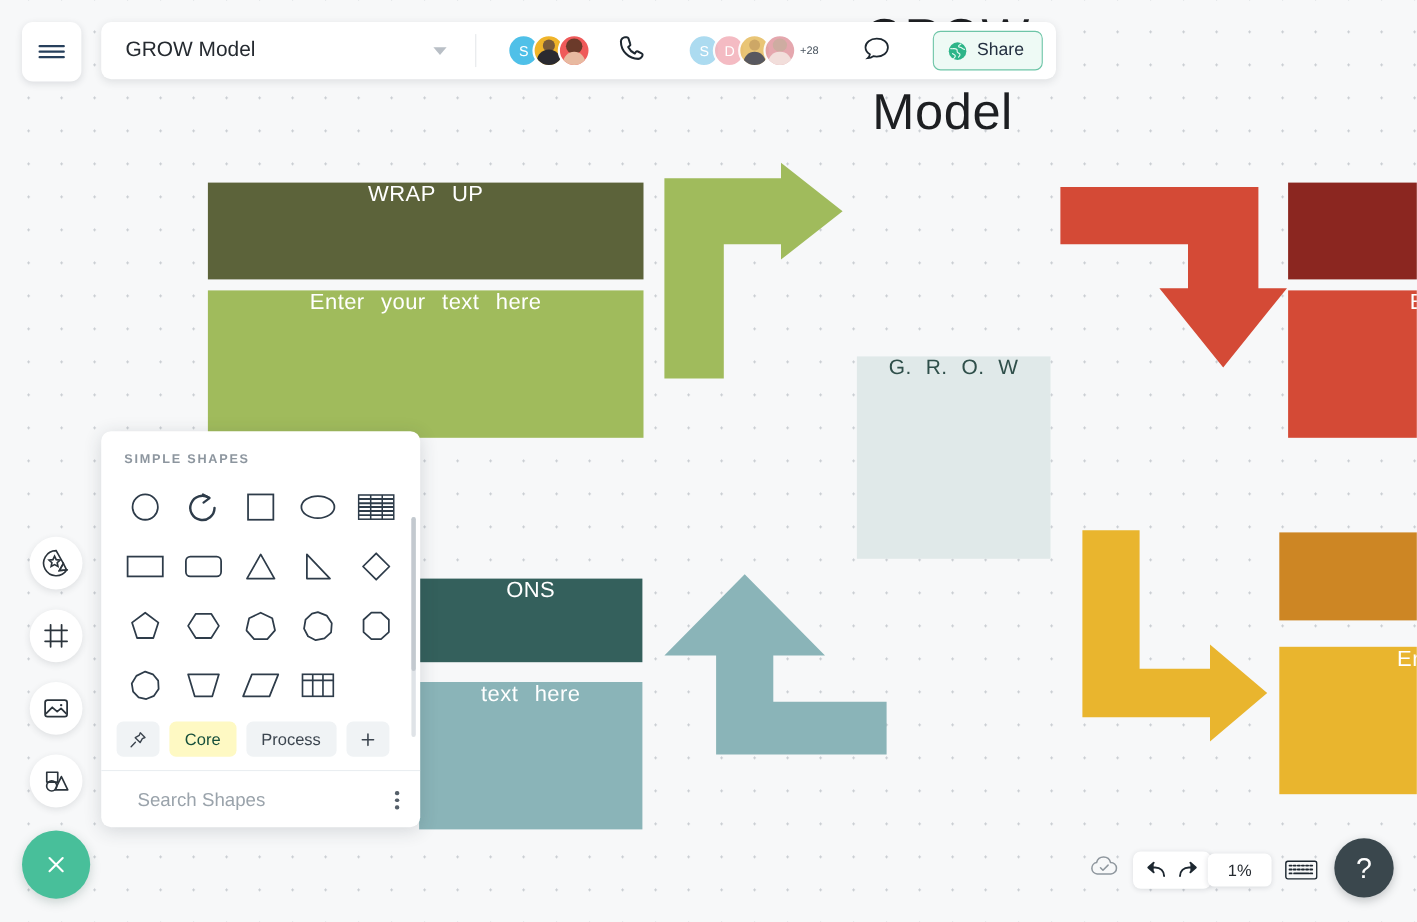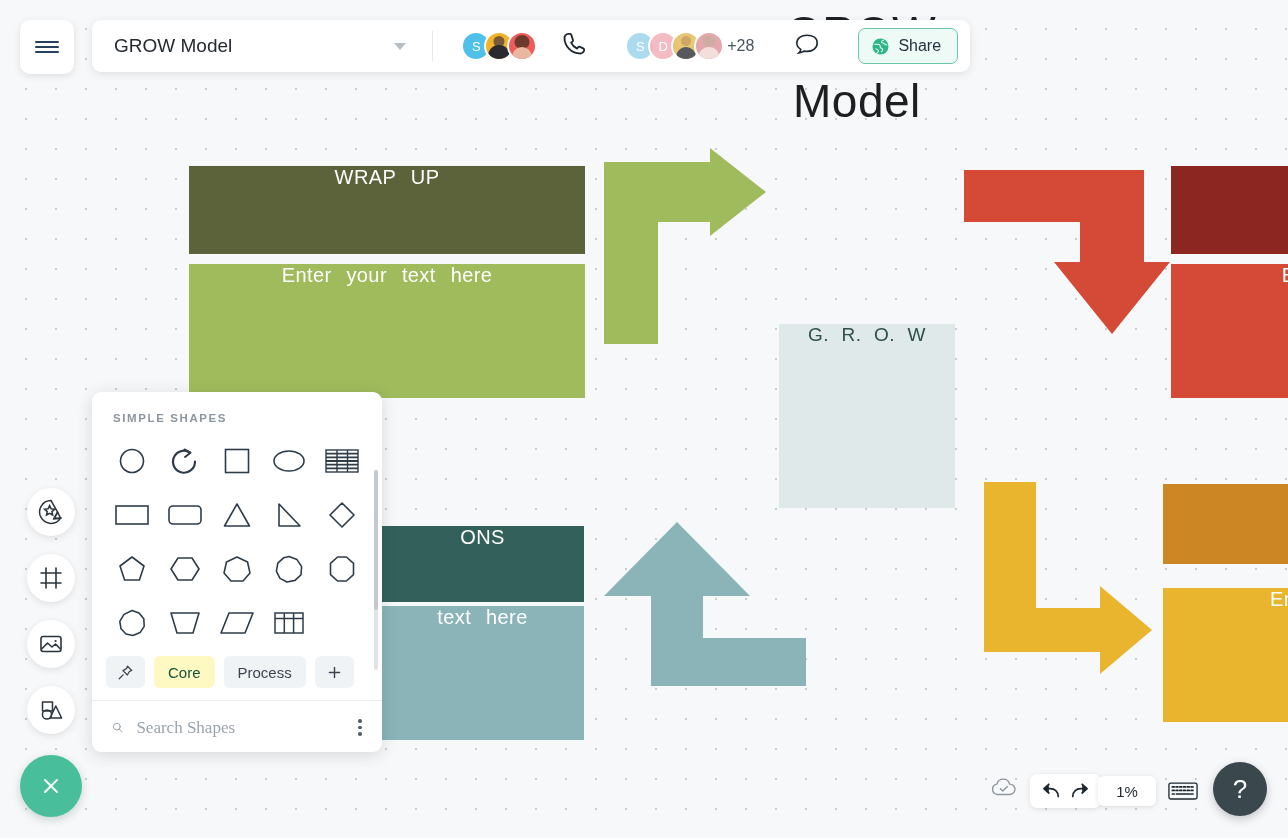--- a/index.html
+++ b/index.html
@@ -43,21 +43,21 @@
     font-size: 20px;
     letter-spacing: 0.4px;
   }
   .shape .txt { white-space: nowrap; }
   .shape.word-gap .txt { word-spacing: 9px; }
 
   
   #box-wrapup   { left: 189px; top: 166px; width: 396px; height: 88px;  background: #5c633a; }
   #box-green2   { left: 189px; top: 264px; width: 396px; height: 134px; background: #a0bb5c; }
   #box-options  { left: 381px; top: 526px; width: 203px; height: 76px;  background: #34605c; }
-  #box-teal2    { left: 381px; top: 606px; width: 203px; height: 134px; background: #8ab4b8; }
+  #box-teal2    { left: 381px; top: 620px; width: 203px; height: 134px; background: #8ab4b8; }
   #box-grow     { left: 779px; top: 324px; width: 176px; height: 184px; background: #e0e9e9;
                   color: #2f4f4a; font-size: 19px; }
   #box-grow .txt { word-spacing: 7px; }
   #box-darkred  { left: 1171px; top: 166px; width: 160px; height: 88px;  background: #8b2620; }
   #box-red2     { left: 1171px; top: 264px; width: 160px; height: 134px; background: #d44a36; }
   #box-orange   { left: 1163px; top: 484px; width: 160px; height: 80px;  background: #cd8624; }
   #box-yellow2  { left: 1163px; top: 588px; width: 160px; height: 134px; background: #e9b52e; }
   #box-red2 .txt, #box-yellow2 .txt { position: relative; left: 52px; }
 
   
@@ -111,21 +111,21 @@
   }
   .av-face::before {
     content: ''; position: absolute; left: 50%; top: 3px;
     transform: translateX(-50%);
     width: 12px; height: 12px; border-radius: 50%;
   }
 
   #phone-icon { margin-left: 12px; cursor: pointer; }
   #collab-group { margin-left: 26px; display: flex; align-items: center; }
   #collab-group .avatar { opacity: 0.92; }
-  #plus-count { font-size: 16px; color: #4a5560; margin-left: 3px; }
+  #plus-count { font-size: 10px; color: #4a5560; margin-left: 3px; }
   #comment-icon { margin-left: 28px; cursor: pointer; }
 
   #share-btn {
     margin-left: 26px; height: 36px; padding: 0 16px 0 12px;
     background: #eefaf5; border: 1.5px solid #6dc5a7; border-radius: 7px;
     display: flex; align-items: center; gap: 8px; cursor: pointer;
   }
   #share-label { font-size: 16px; color: #243041; }
 
   
@@ -194,21 +194,21 @@
   .tag.active { background: #fef9c3; color: #17503c; }
 
   #panel-divider { height: 1px; background: #eaeef1; }
 
   #search-row {
     display: flex; align-items: center; gap: 13px;
     padding: 16px 14px 0 20px;
   }
   #search-input {
     border: none; outline: none; font-size: 17px; color: #56606a;
-    font-family: Liberation Serif, serif; flex: 1; background: transparent;
+    font-family: Liberation Sans, sans-serif; flex: 1; background: transparent;
   }
   #search-input::placeholder { color: #9aa3ab; }
   #panel-kebab { display: flex; flex-direction: column; gap: 3px; cursor: pointer; margin-right: 6px; }
   #panel-kebab span { width: 3.6px; height: 3.6px; border-radius: 50%; background: #555f69; display: block; }
 
   
   #cloud-icon { position: absolute; left: 990px; top: 776px; cursor: pointer; }
   #undo-redo {
     position: absolute; left: 1030px; top: 774px; height: 34px;
     background: #ffffff; border-radius: 7px;

